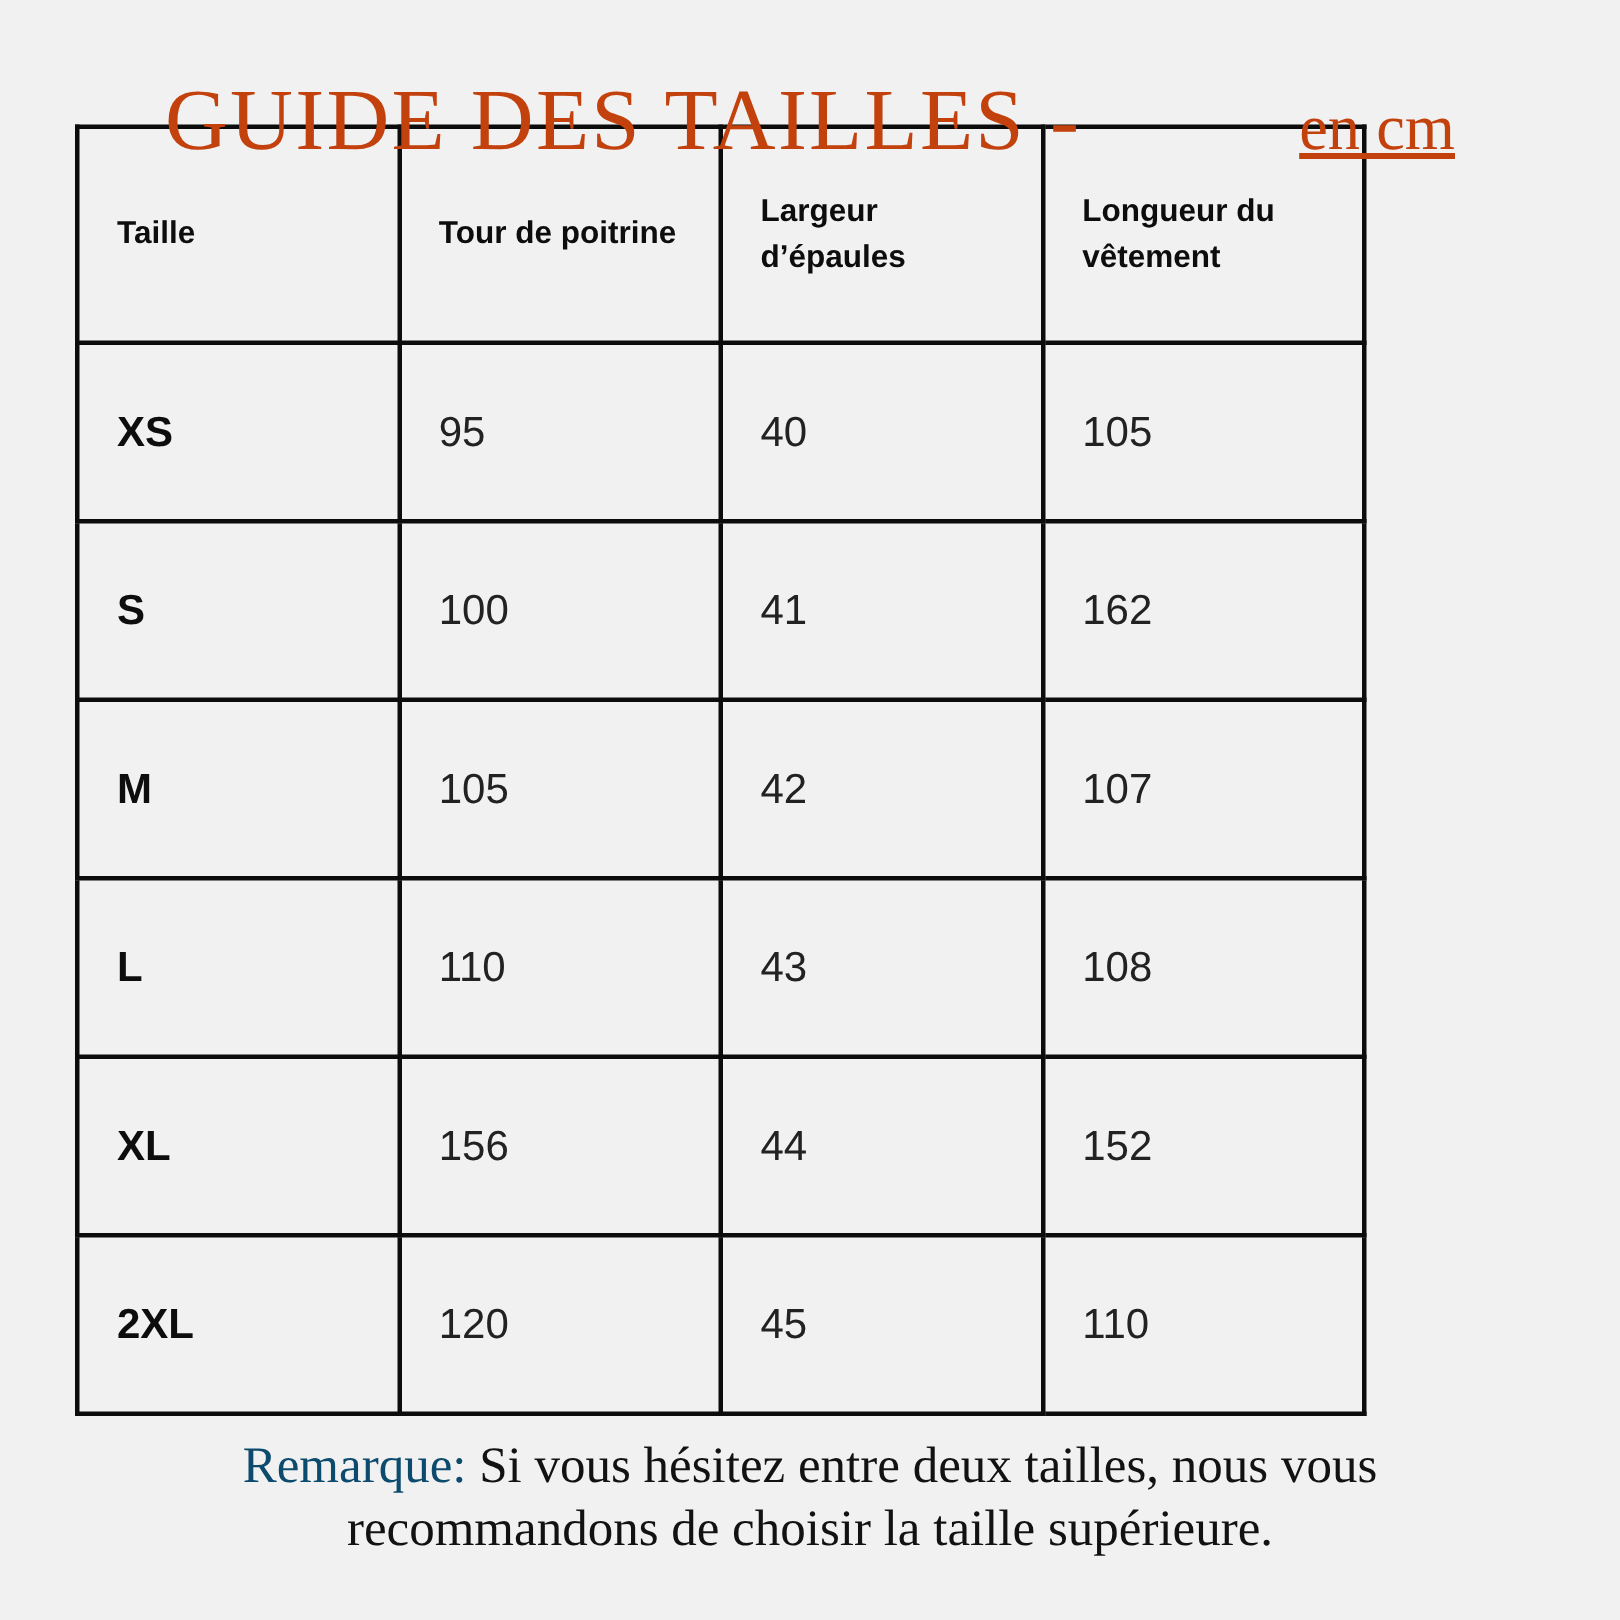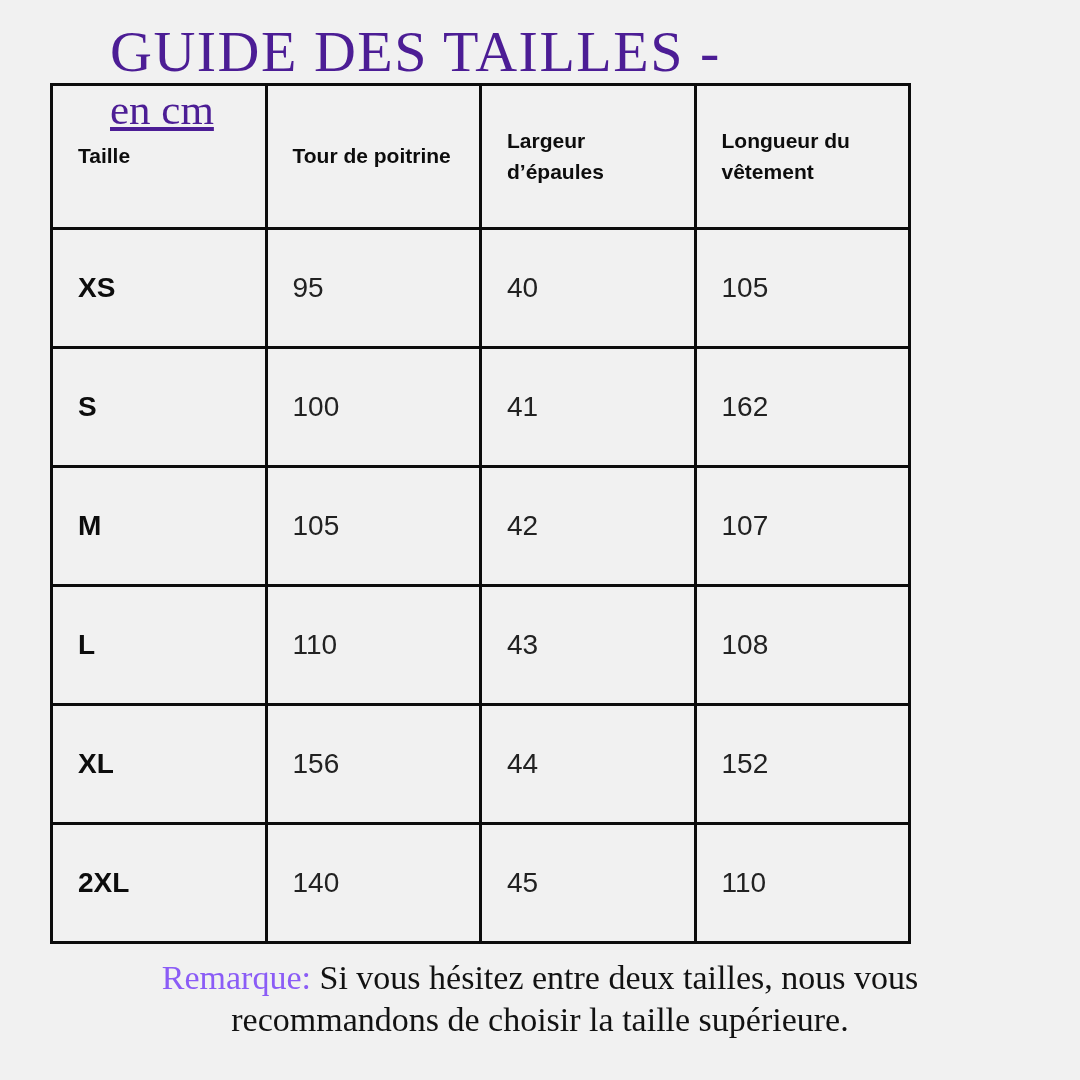--- a/index.html
+++ b/index.html
@@ -12,29 +12,28 @@
     overflow: hidden;
   }
   .page {
     width: 1080px;
     height: 1080px;
     box-sizing: border-box;
   }
   
   .title-row {
     margin: 0 110px;
-    padding-top: 18px;
+    padding-top: 46px;
     height: 83px;
     box-sizing: border-box;
     display: flex;
     justify-content: space-between;
     align-items: baseline;
     font-family: "Liberation Serif", "DejaVu Serif", serif;
-    color: #4c1d95;
-    flex-direction: column;
+    color: #c2410c;
   }
   .title-main {
     font-size: 58px;
     letter-spacing: 1.5px;
     font-weight: 500;
     white-space: nowrap;
   }
   .title-unit {
     font-size: 43px;
     white-space: nowrap;
@@ -78,21 +77,21 @@
   .note {
     margin: 13px auto 0;
     text-align: center;
     font-family: "Liberation Serif", "DejaVu Serif", serif;
     font-size: 34px;
     line-height: 1.24;
     color: #121212;
     width: 980px;
   }
   .note-label {
-    color: #8b5cf6;
+    color: #0c4a6e;
   }
 </style>
 </head>
 <body>
 
 <div class="page">
 
   <div class="title-row">
     <span class="title-main">GUIDE DES TAILLES -</span>
     <span class="title-unit">en cm</span>
@@ -133,21 +132,21 @@
         <td>108</td>
       </tr>
       <tr>
         <td class="size-col">XL</td>
         <td>156</td>
         <td>44</td>
         <td>152</td>
       </tr>
       <tr>
         <td class="size-col">2XL</td>
-        <td>140</td>
+        <td>120</td>
         <td>45</td>
         <td>110</td>
       </tr>
     </tbody>
   </table>
 
   <div class="note">
     <div class="note-line"><span class="note-label">Remarque:</span> <span>Si vous hésitez entre deux tailles, nous vous</span></div>
     <div class="note-line"><span>recommandons de choisir la taille supérieure.</span></div>
   </div>

